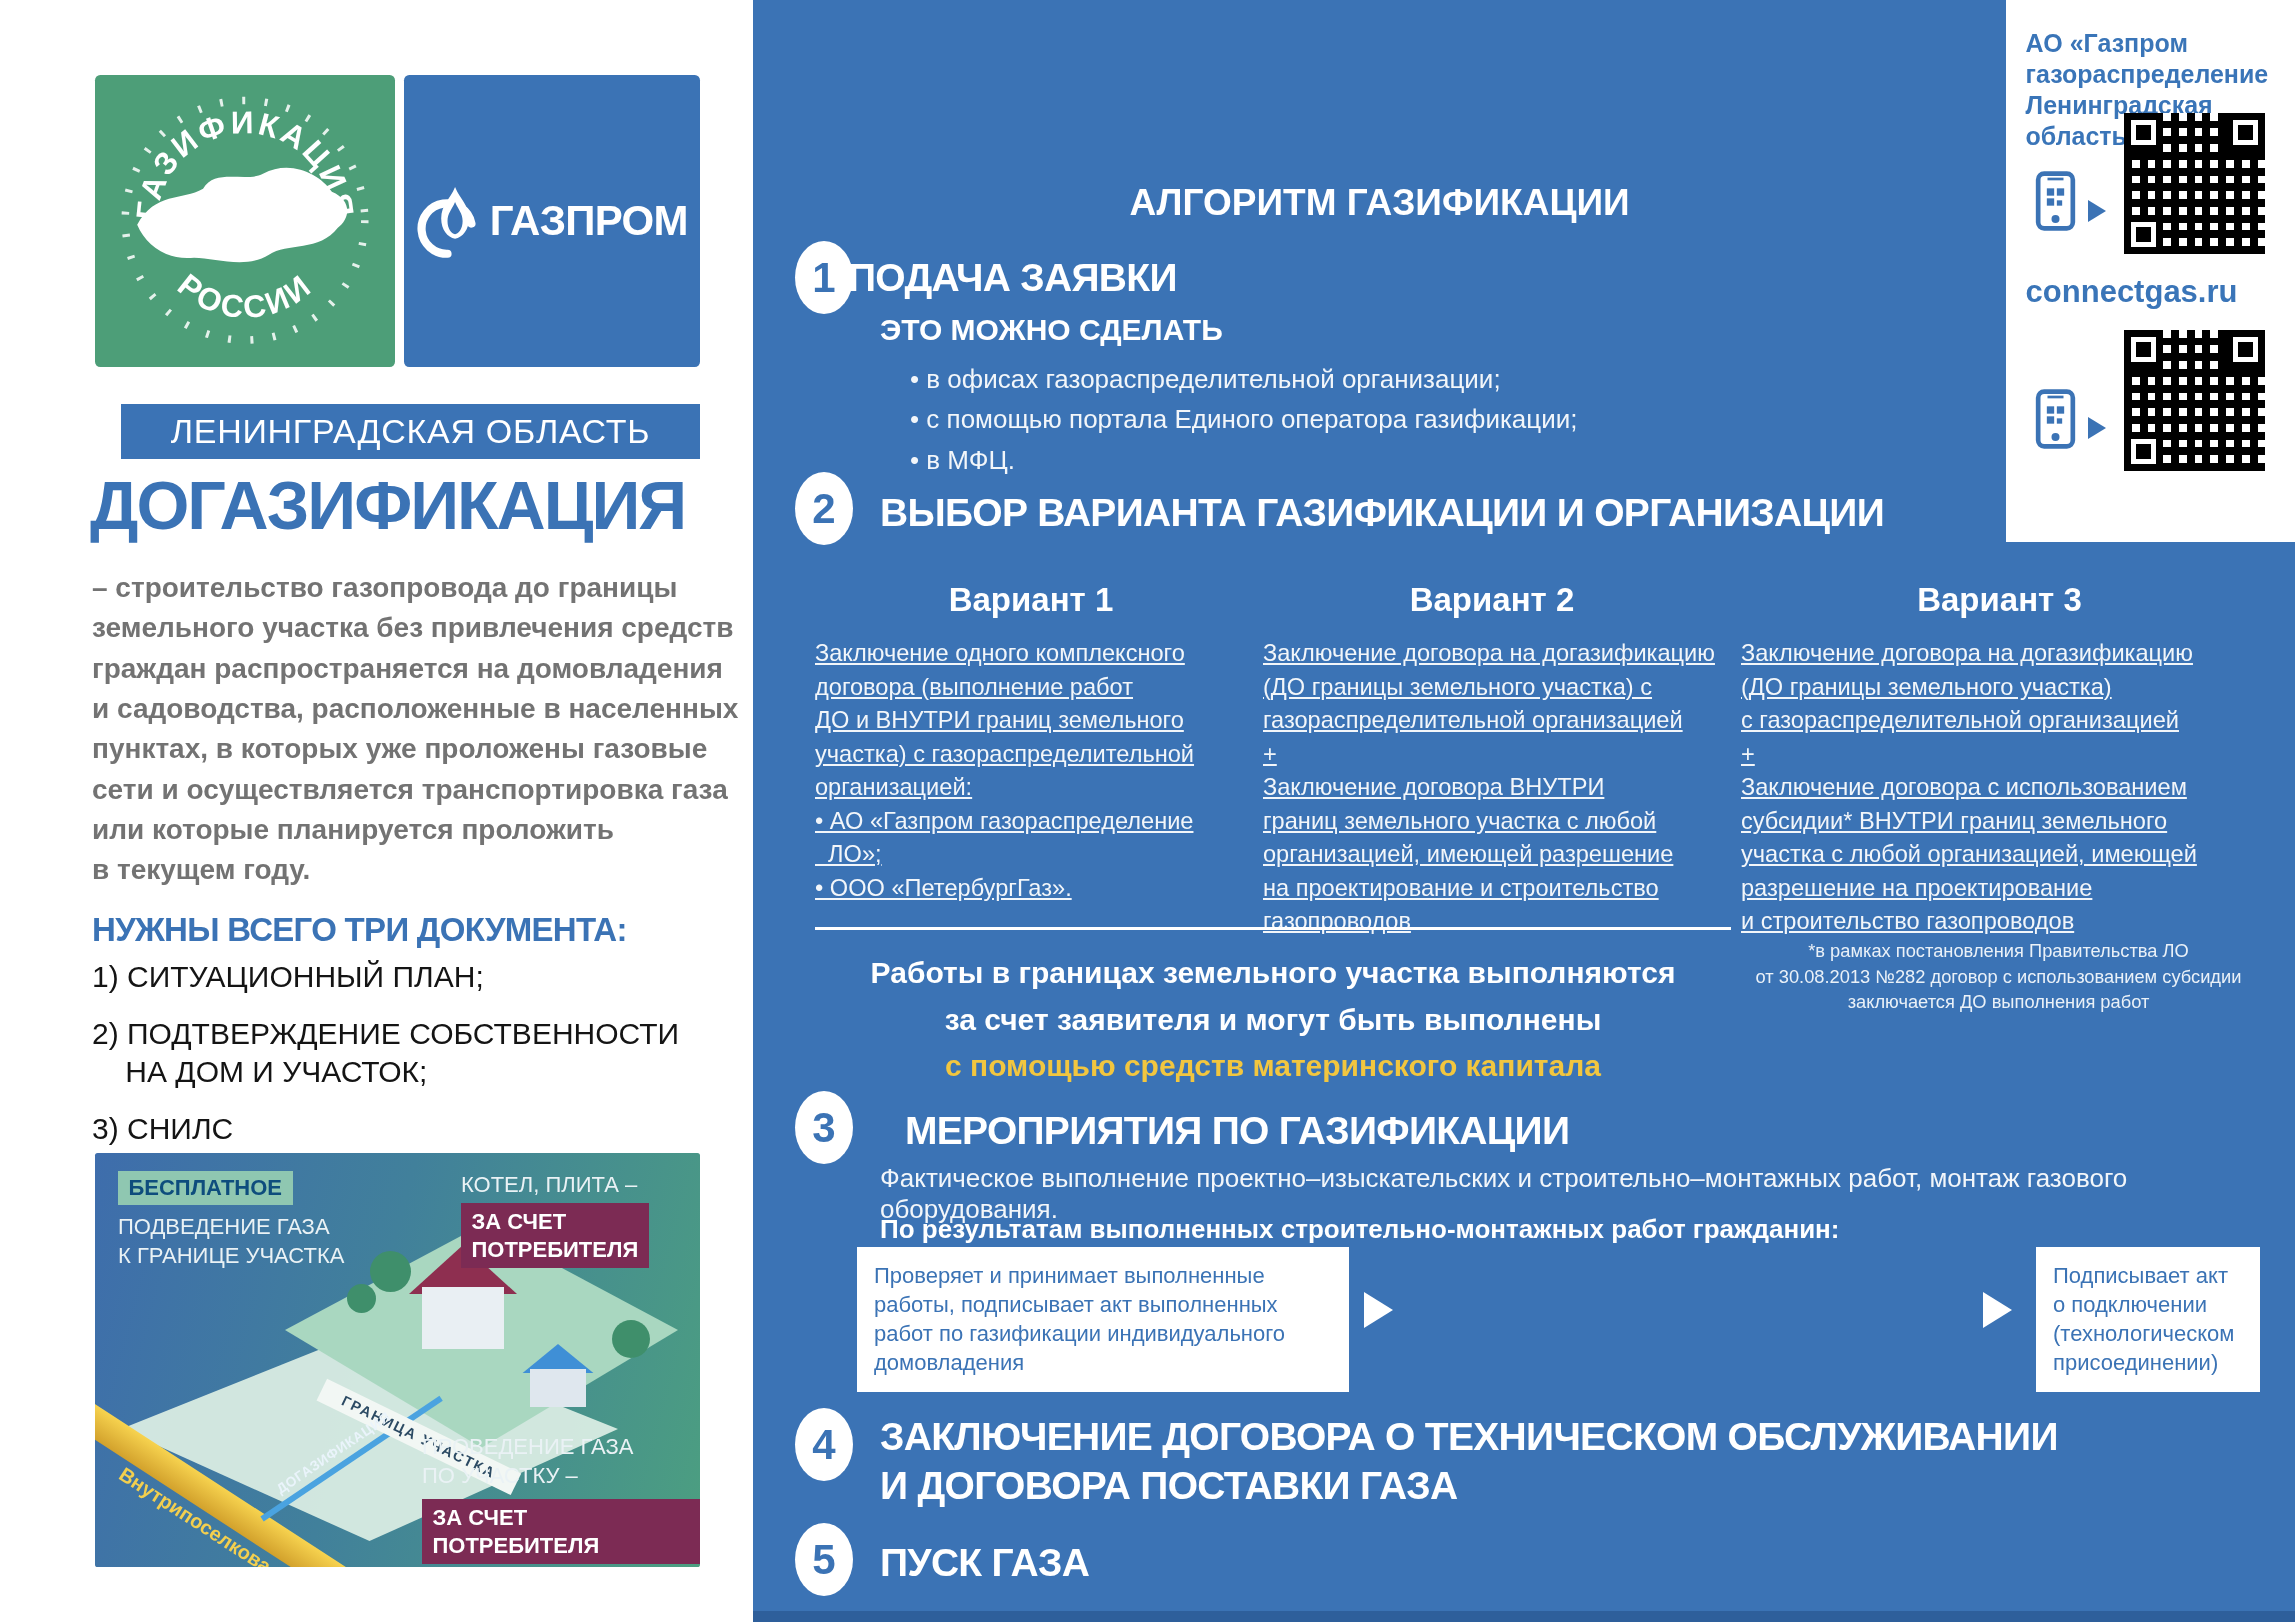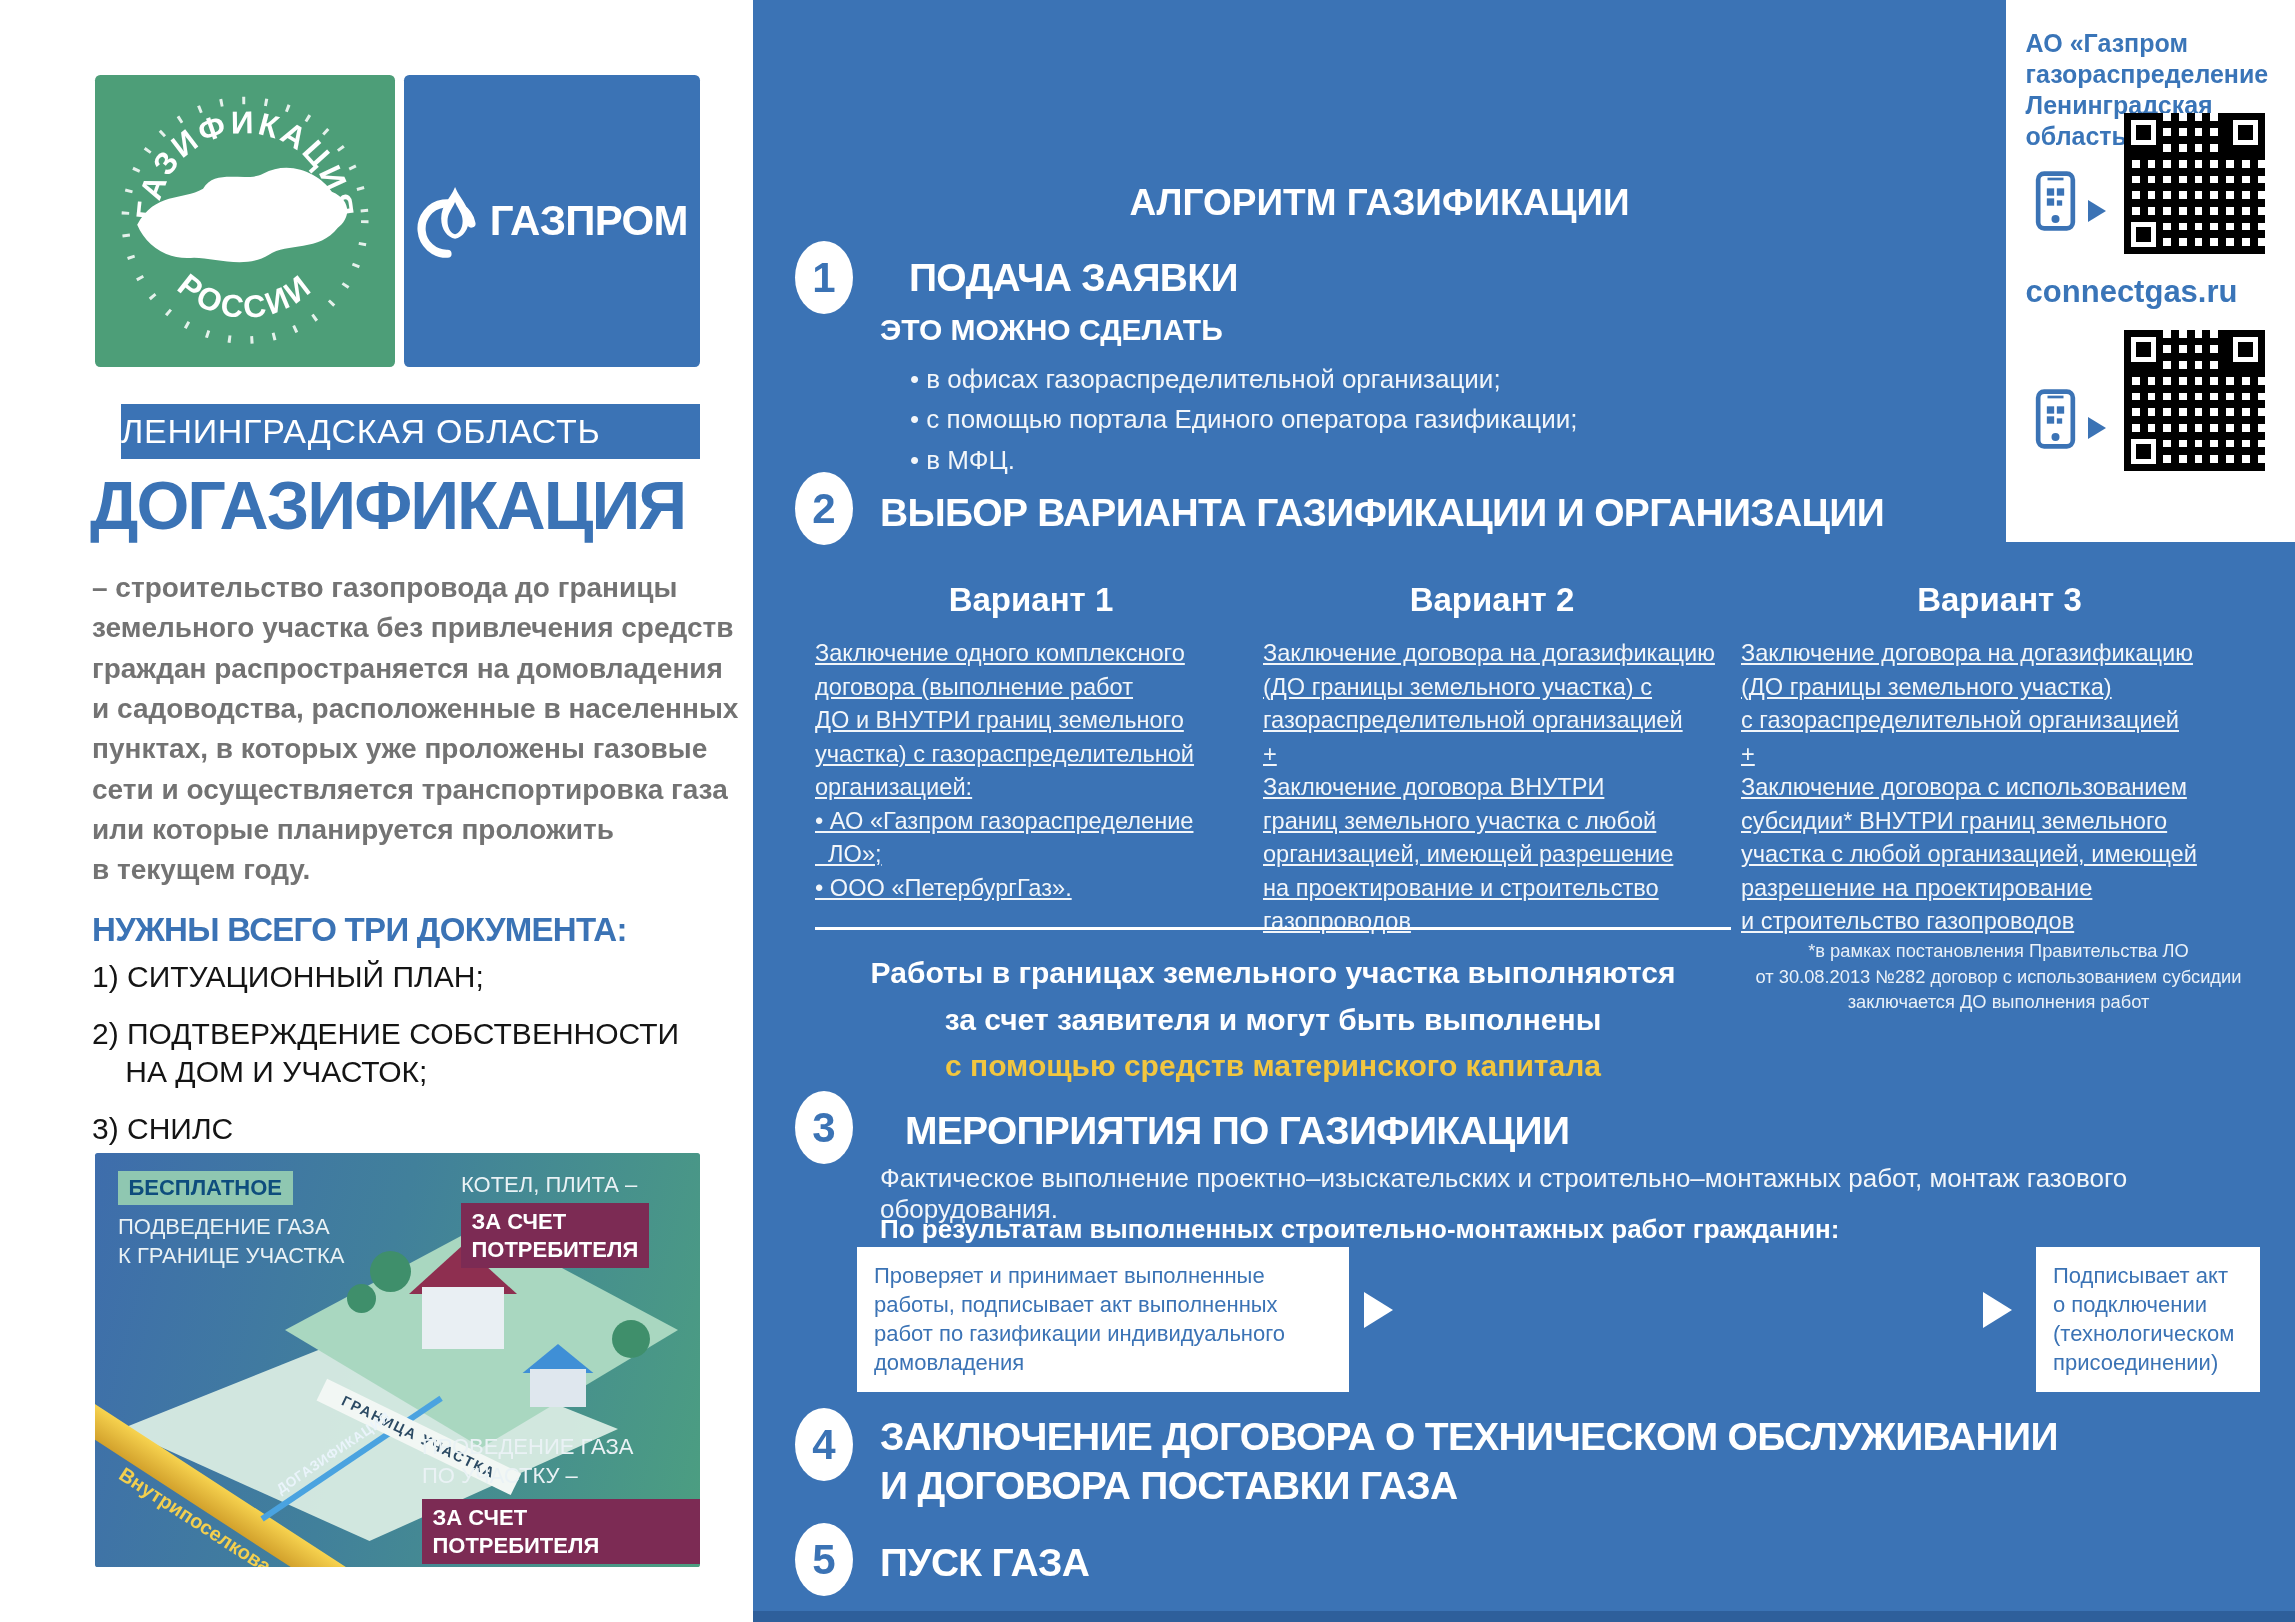--- a/index.html
+++ b/index.html
@@ -9,21 +9,21 @@
   }
   .abs { position:absolute; }
   .pre { white-space:pre-line; }
 
   
   .logo-green { left:95px; top:75px; width:300px; height:292px; background:#4D9E78; border-radius:5.2px; }
   .logo-blue  { left:404px; top:75px; width:296px; height:292px; background:#3B73B5; border-radius:5.2px;
                 display:flex; align-items:center; justify-content:center; gap:10.5px; }
   .gazprom-word { color:#fff; font-weight:bold; font-size:42px; letter-spacing:-0.7px; }
   .region-bar { left:121px; top:404px; width:579px; height:55px; background:#3B73B5;
-                display:flex; align-items:center; 
+                display:flex; align-items:center; justify-content:center;
                 color:#fff; font-size:34px; letter-spacing:0.7px; }
   .left-title { left:90px; top:466px; width:628px; color:#3B73B5; font-weight:bold;
                 font-size:68px; letter-spacing:-2px; }
   .left-intro { left:92px; top:568px; width:648px; color:#737373; font-size:28px; line-height:1.44;font-weight:bold; }
   .docs-title { left:92px; top:911px; color:#3B73B5; font-weight:bold; font-size:33px; letter-spacing:-0.7px; }
   .docs-list  { left:92px; top:958px; width:628px; color:#141414; font-size:30px; line-height:1.28; }
   .docs-list .doc { margin-bottom:18.3px; }
 
   
   .illus { left:95px; top:1153px; width:605px; height:414px; border-radius:2.6px; overflow:hidden;
@@ -185,21 +185,21 @@
     </div>
   </div>
 
   <div class="abs blue-panel"></div>
 
   <div class="abs main-subtitle">АЛГОРИТМ ГАЗИФИКАЦИИ</div>
 
   <div class="abs stepnum" style="left:795px; top:241px;">
     <span>1</span>
   </div>
-  <div class="abs step-title" style="left:909px; top:254px;">ПОДАЧА ЗАЯВКИ</div>
+  <div class="abs step-title" style="left:848px; top:254px;">ПОДАЧА ЗАЯВКИ</div>
   <div class="abs step-sub" style="left:880px; top:313px;">ЭТО МОЖНО СДЕЛАТЬ</div>
   <div class="abs bullets" style="left:910px; top:359px; width:982px;">
     <div>• в офисах газораспределительной организации;</div>
     <div>• с помощью портала Единого оператора газификации;</div>
     <div>• в МФЦ.</div>
   </div>
 
   <div class="abs stepnum" style="left:795px; top:472px;">
     <span>2</span>
   </div>

